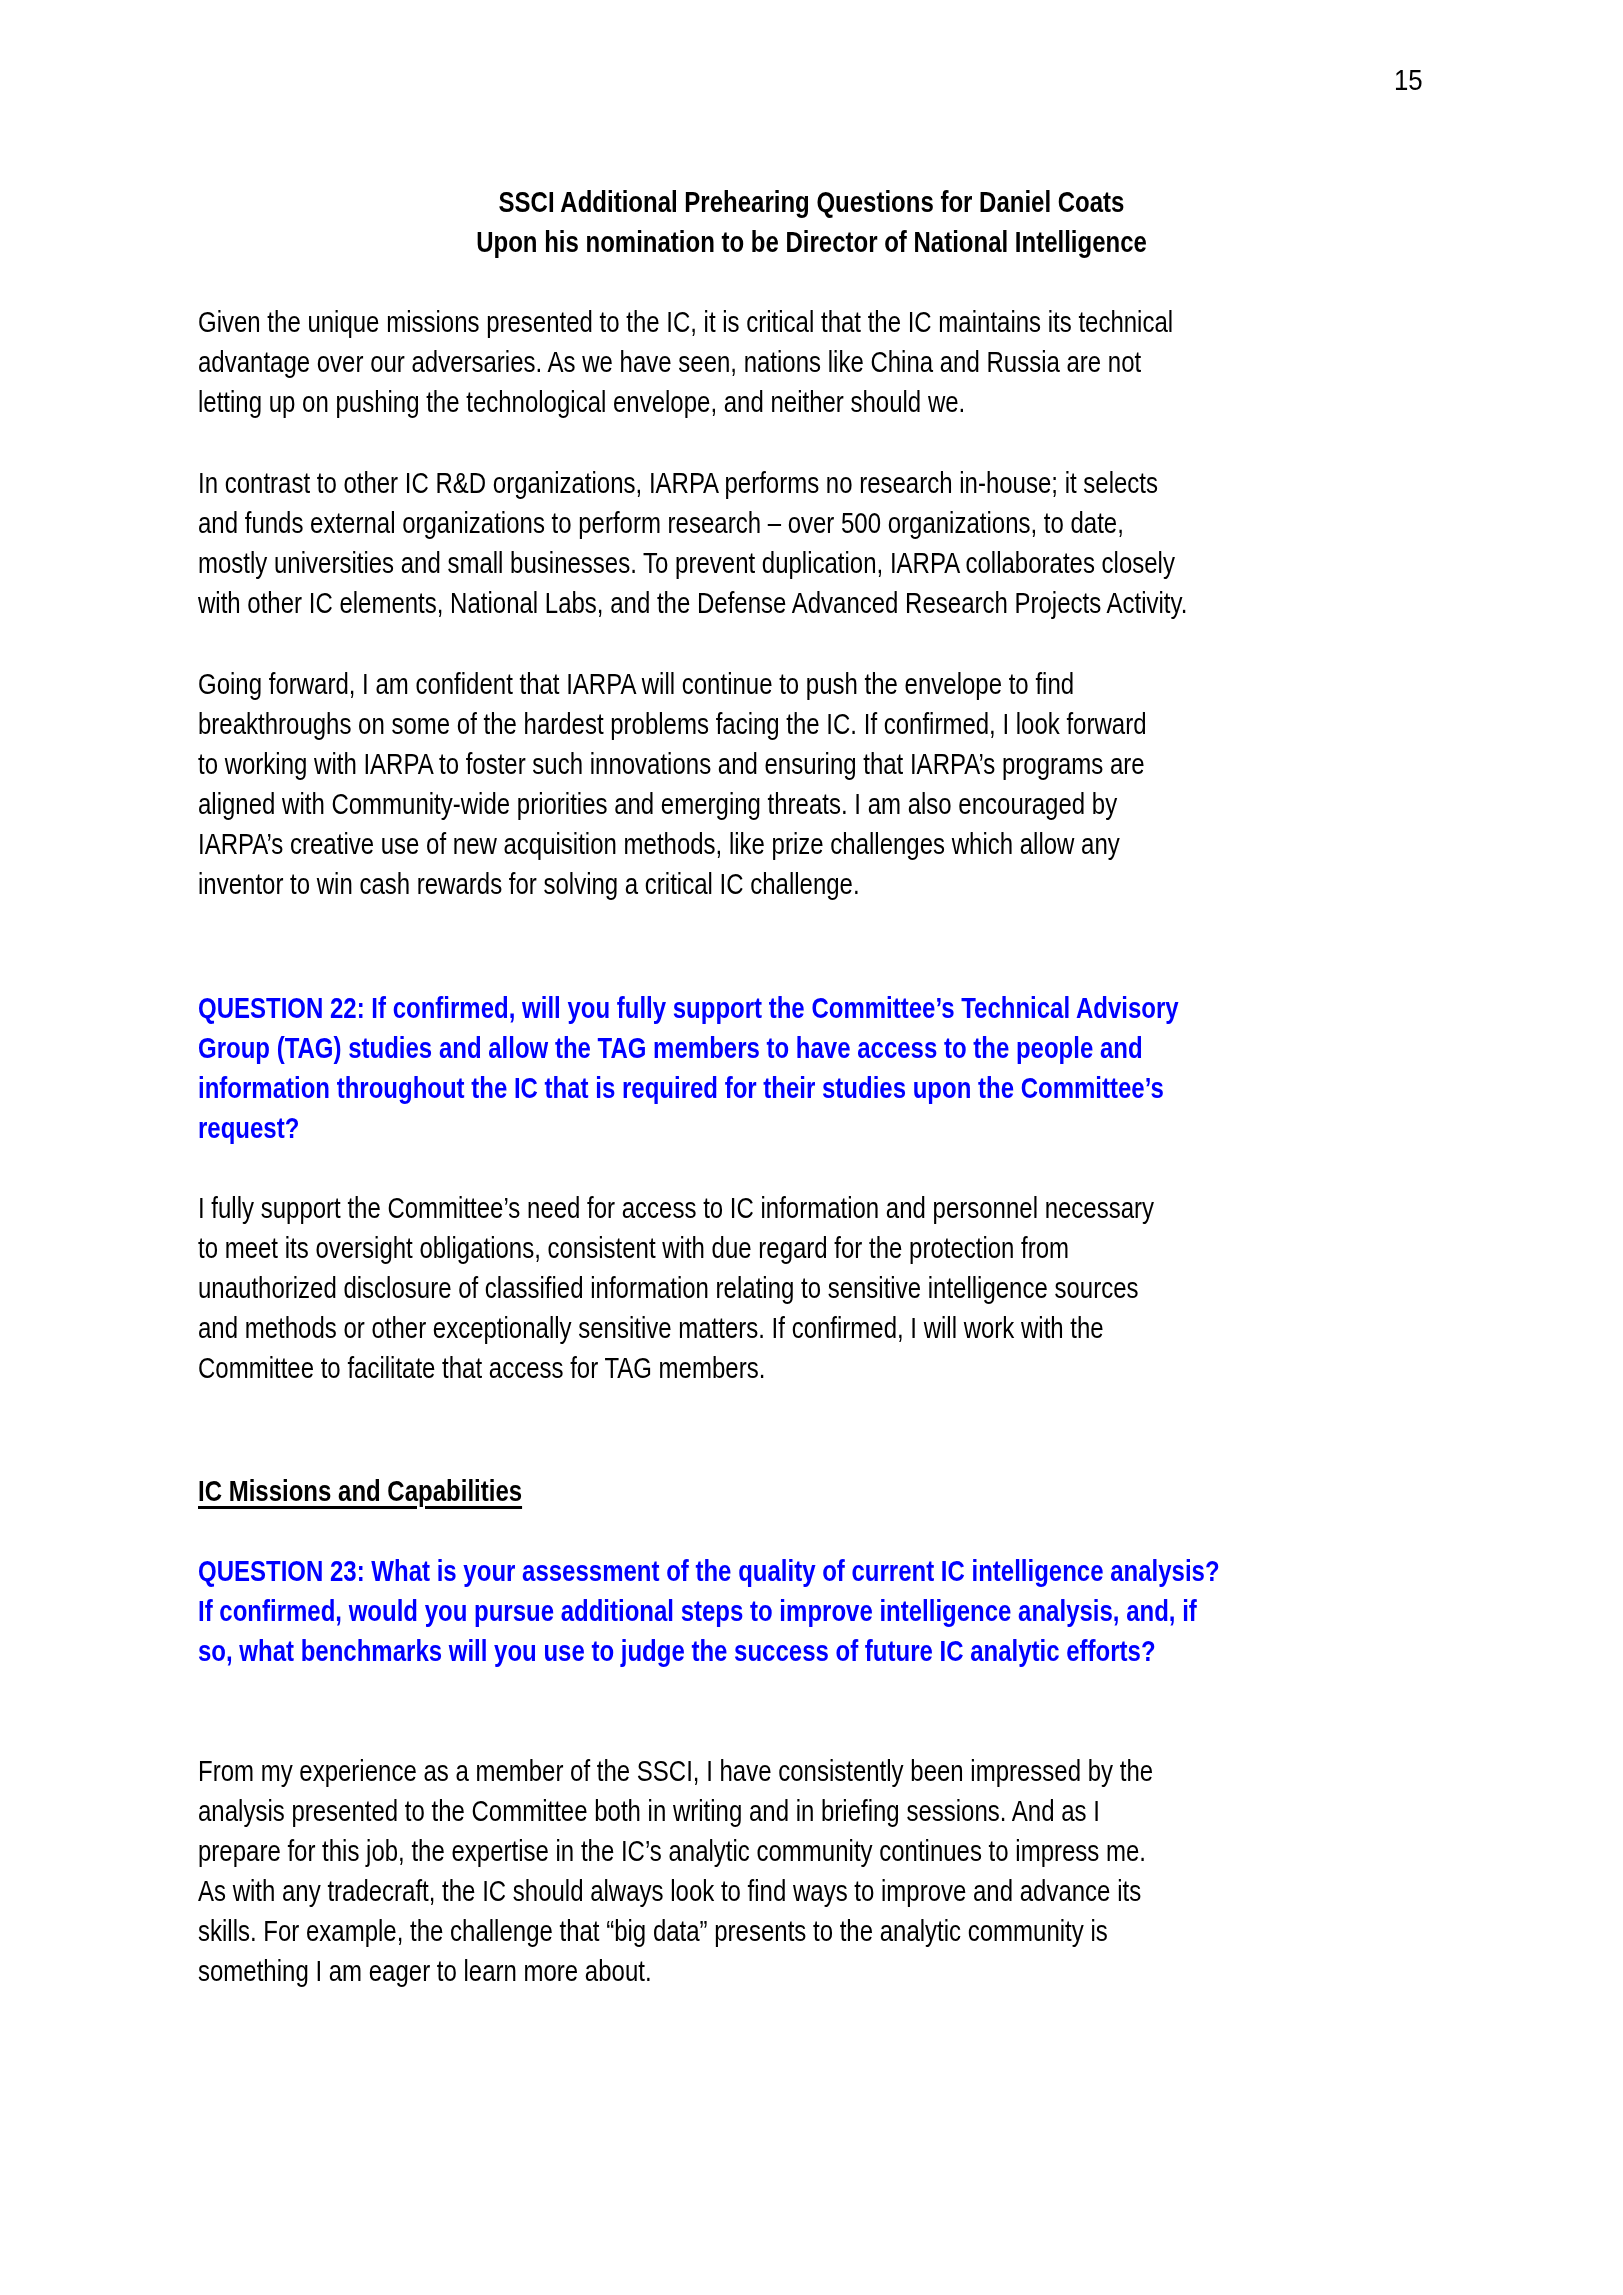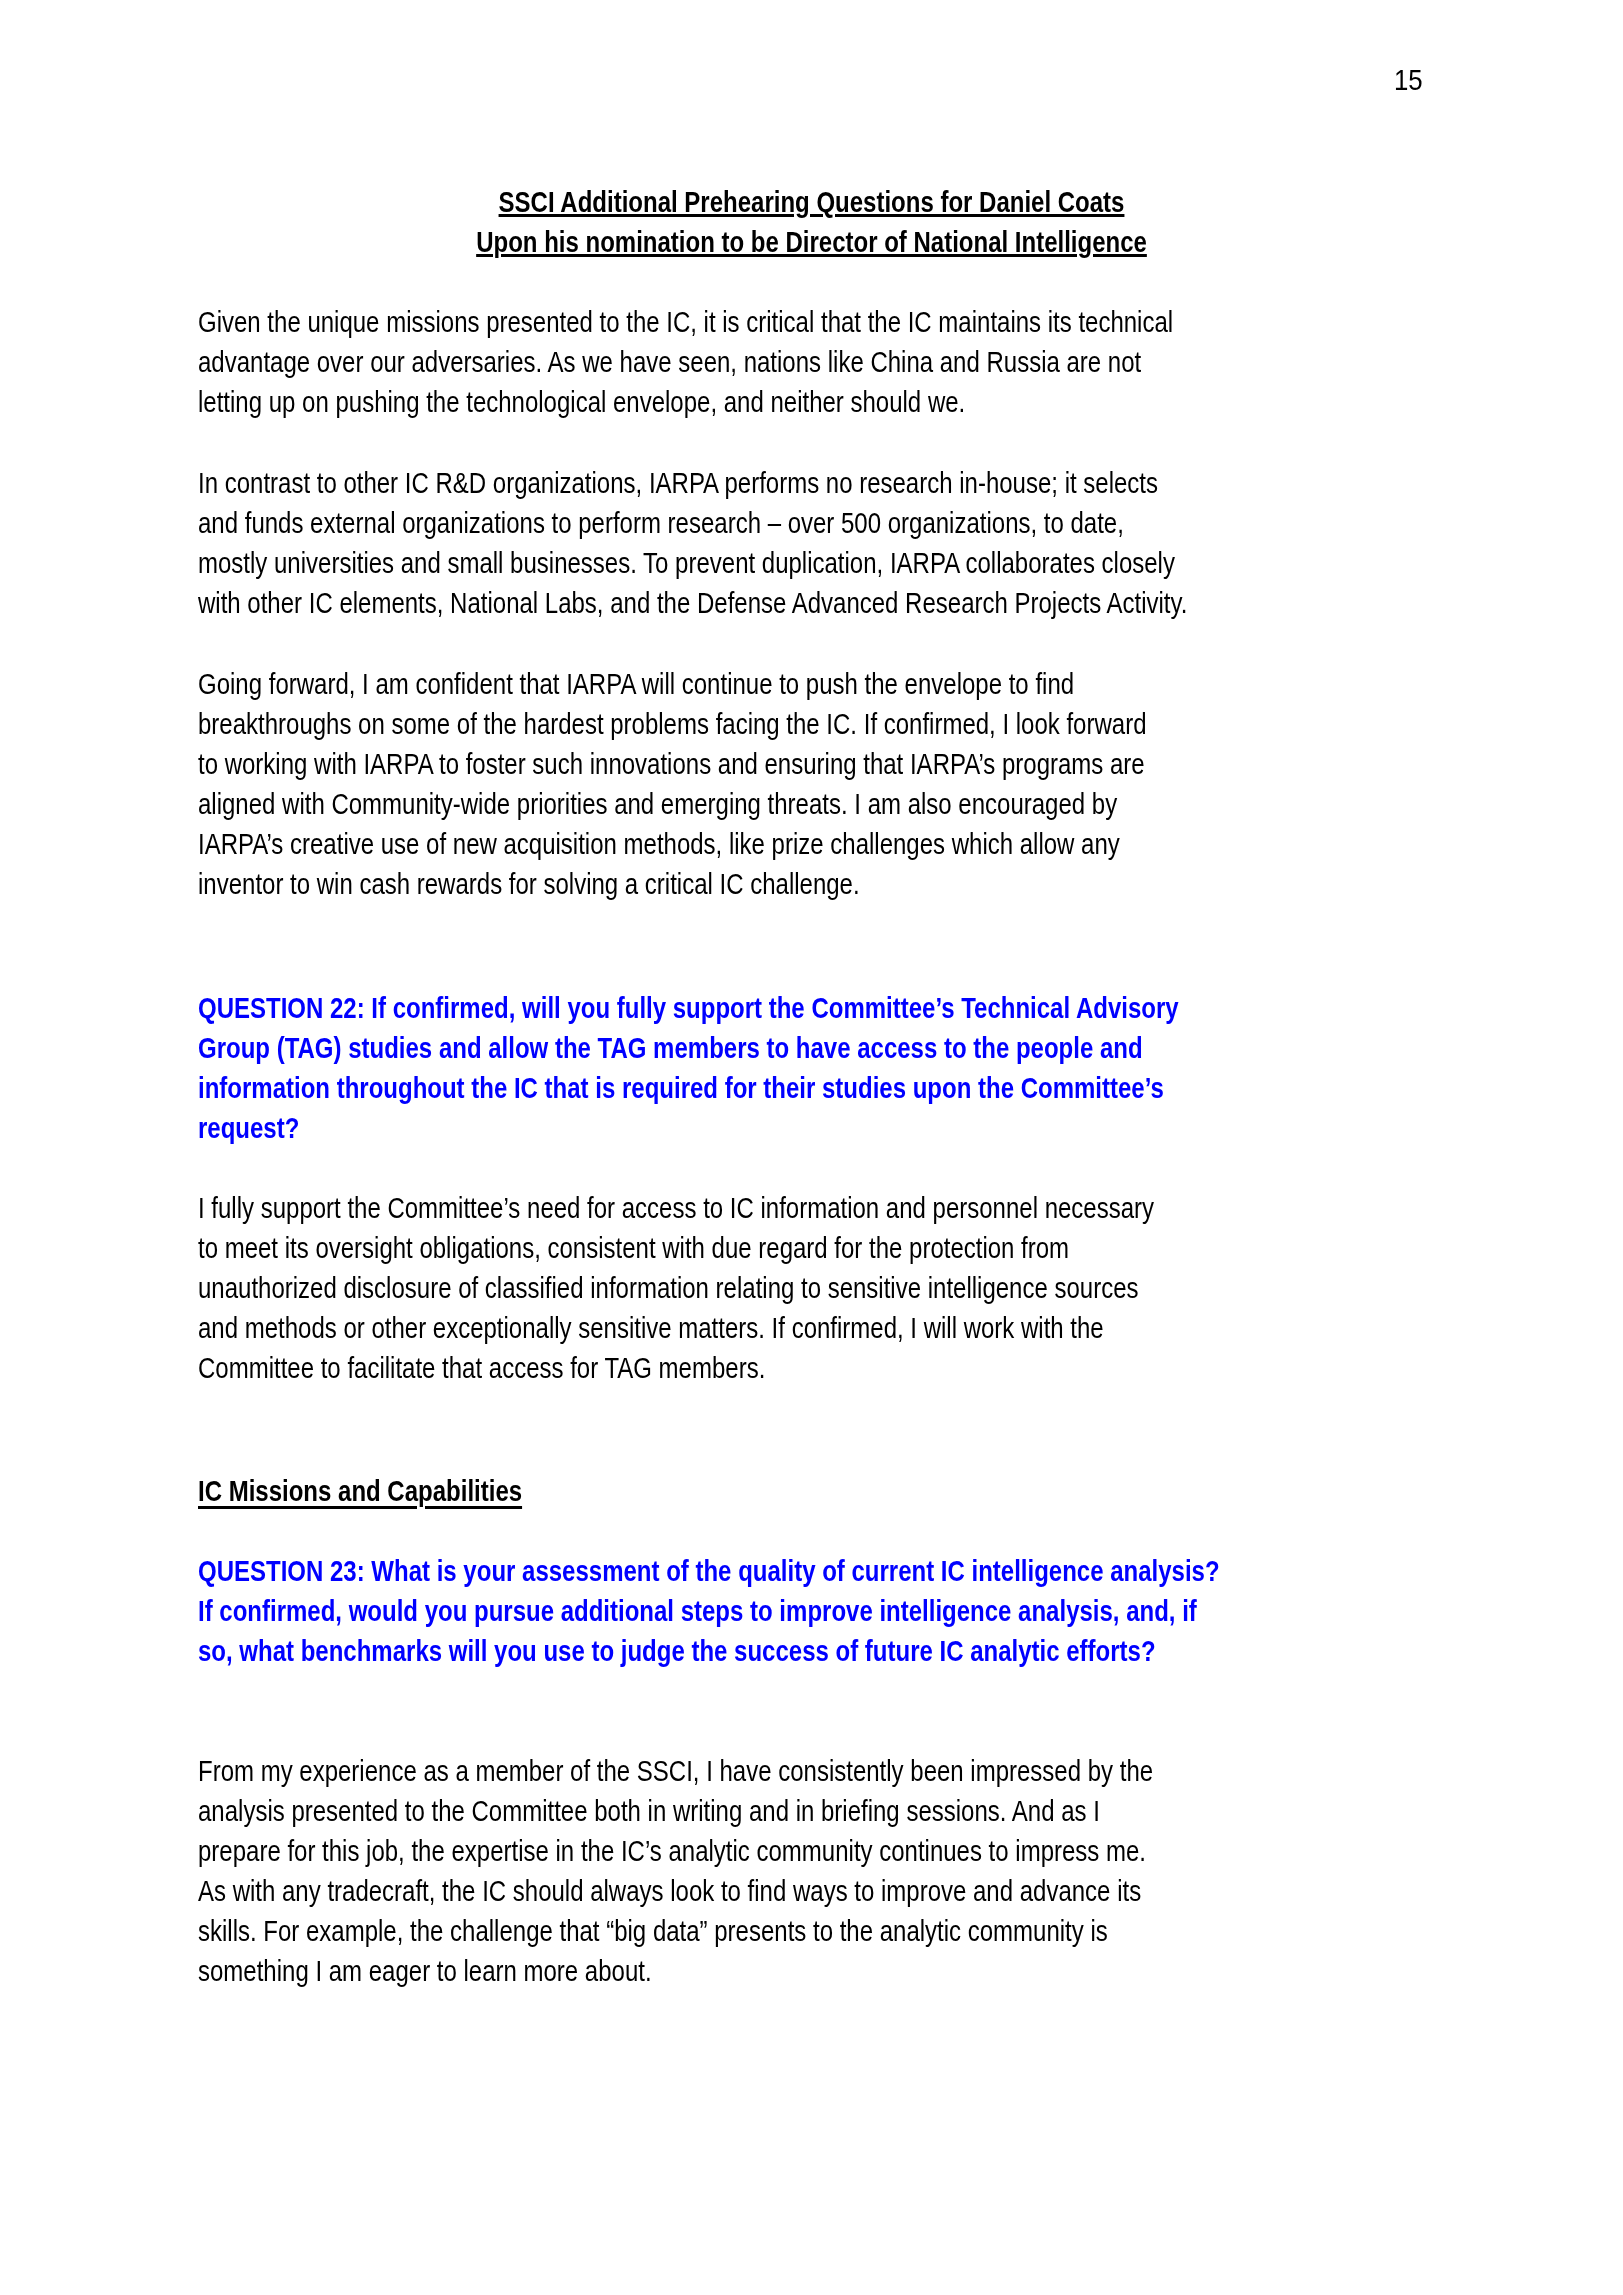--- a/index.html
+++ b/index.html
@@ -36,21 +36,20 @@
     }
     .block .line { display: block; }
     .title {
       position: absolute;
       left: 0;
       width: 1623px;
       text-align: center;
       font-size: 30px;
       line-height: 40px;
       font-weight: bold;
-      text-decoration: underline;
     }
     .title .line {
       display: block;
       transform: scaleX(0.80);
       transform-origin: center top;
     }
     .question {
       color: #0000ff;
       font-weight: bold;
     }

